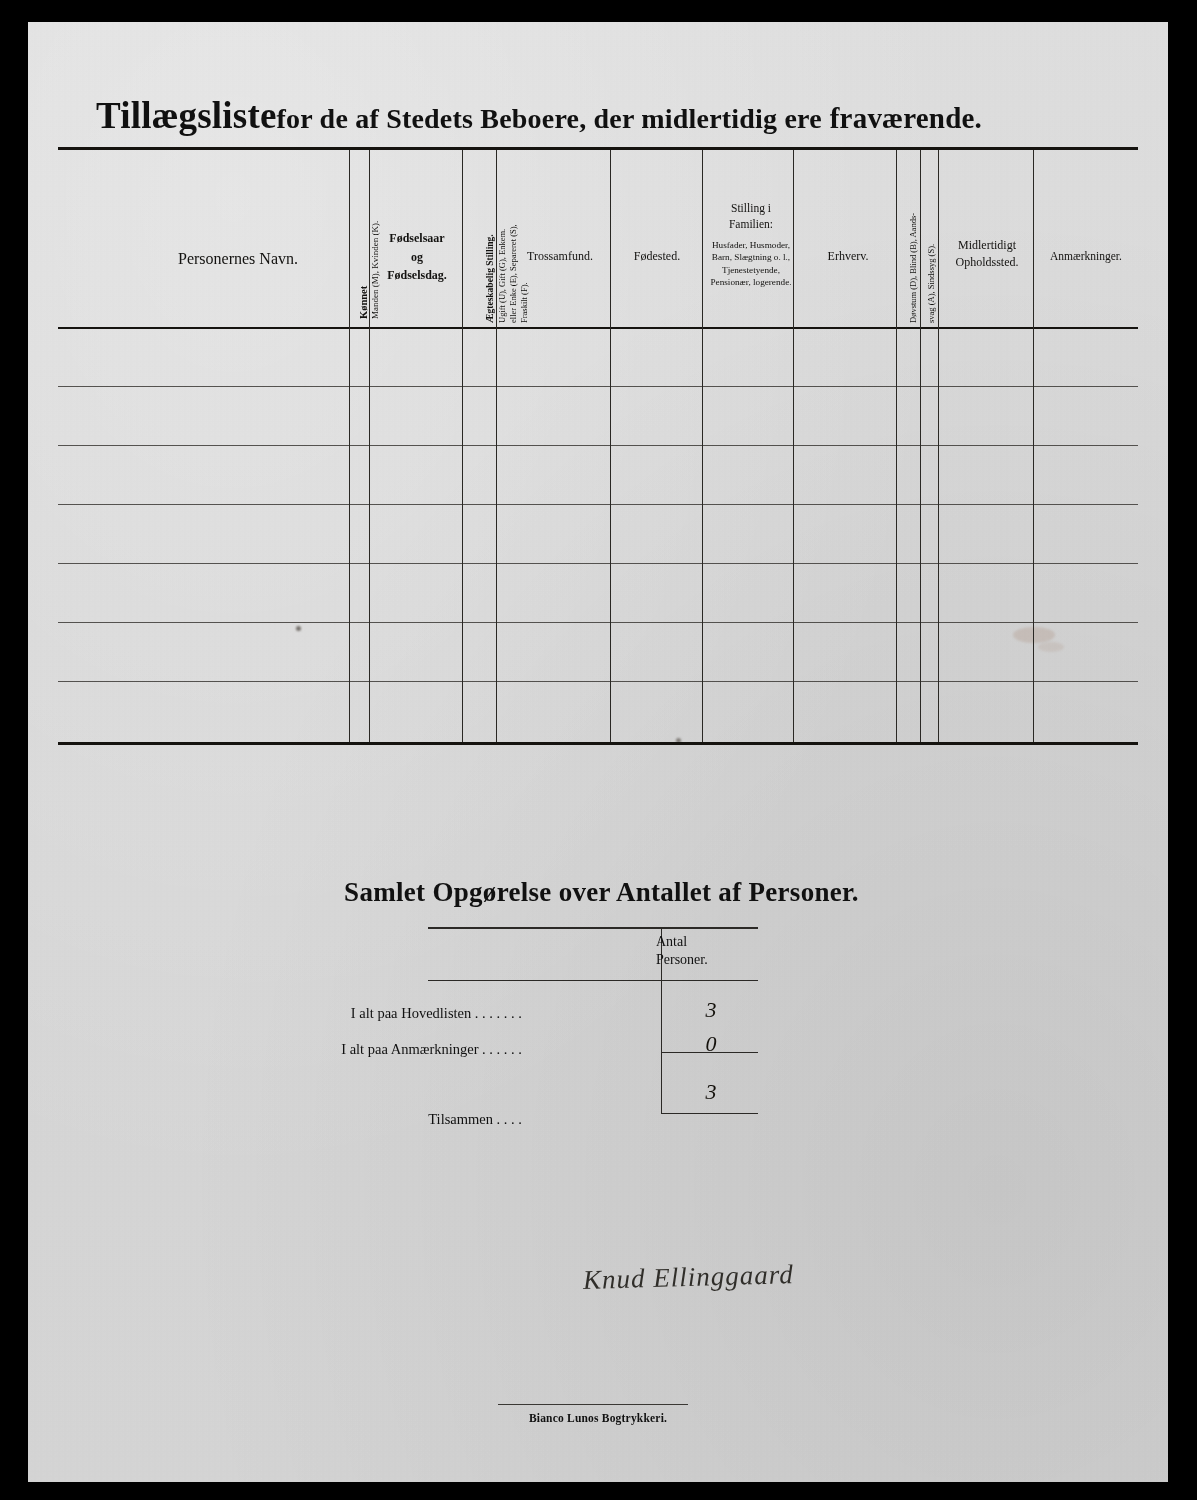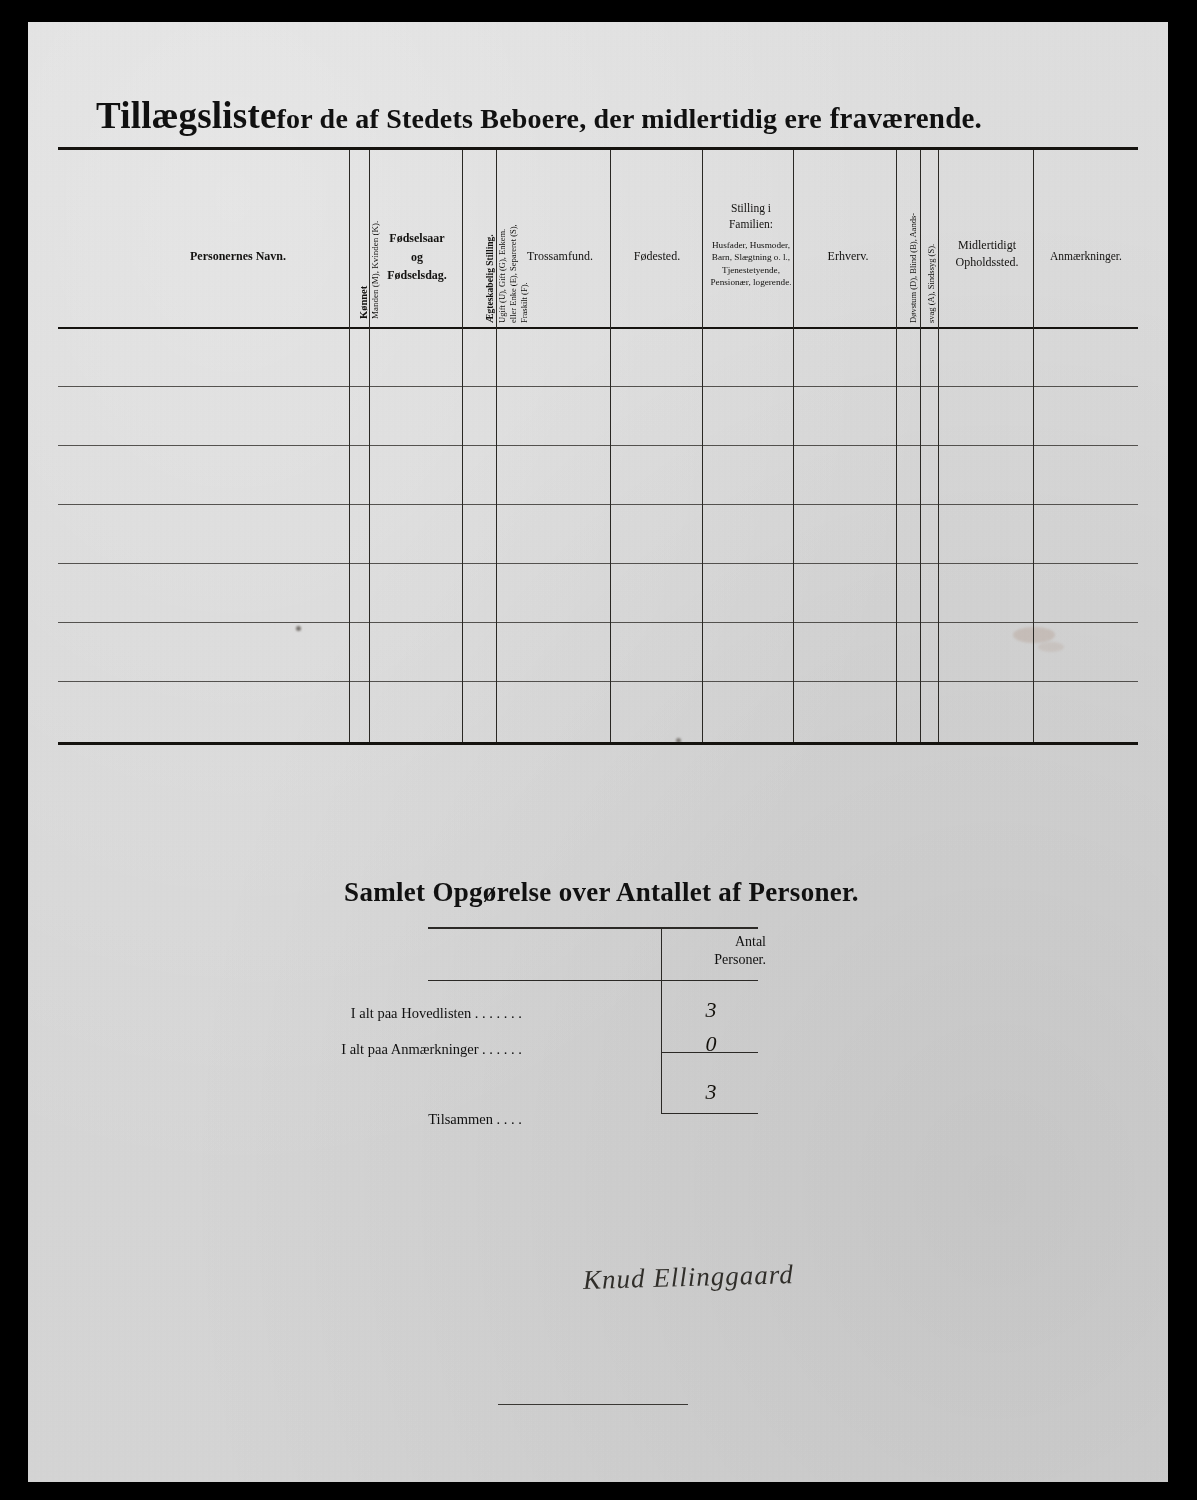--- a/index.html
+++ b/index.html
@@ -140,21 +140,21 @@
     font-family: "Liberation Serif", serif;
     font-size: 22px;
     font-style: italic;
     color: #15120d;
   }
   #sumbox .antal {
     position: absolute;
     left: 228px;
     top: 6px;
     width: 110px;
-    text-align: right;
+    text-align: left;
     font-size: 14px;
     line-height: 1.25;
   }
   #sumbox .hl {
     position: absolute;
     height: 1px;
     background: #2b2926;
   }
   #sumbox .vl {
     position: absolute;
@@ -243,21 +243,21 @@
       <div class="vline" style="left:404px;top:3px;height:592px;"></div>
       <div class="vline" style="left:438px;top:3px;height:592px;"></div>
       <div class="vline" style="left:552px;top:3px;height:592px;"></div>
       <div class="vline" style="left:644px;top:3px;height:592px;"></div>
       <div class="vline" style="left:735px;top:3px;height:592px;"></div>
       <div class="vline" style="left:838px;top:3px;height:592px;"></div>
       <div class="vline" style="left:862px;top:3px;height:592px;"></div>
       <div class="vline" style="left:880px;top:3px;height:592px;"></div>
       <div class="vline" style="left:975px;top:3px;height:592px;"></div>
 
-      <div class="colhead" style="left:80px;top:102px;width:200px;font-size:12px;font-weight:bold;">Personernes Navn.</div>
+      <div class="colhead" style="left:80px;top:102px;width:200px;font-size:16px;font-weight:normal;">Personernes Navn.</div>
 
       <div class="colhead vert" style="left:300px;top:172px;width:170px;">
         <span style="font-weight:bold;">Kønnet</span>
       </div>
       <div class="colhead vert" style="left:312px;top:172px;width:175px;font-size:9px;">Manden (M), Kvinden (K).</div>
 
       <div class="colhead" style="left:316px;top:82px;width:86px;font-size:12px;line-height:1.55;font-weight:bold;text-align:center;">Fødselsaar<br>og<br>Fødselsdag.</div>
 
       <div class="colhead vert" style="left:427px;top:176px;width:178px;font-weight:bold;font-size:9.5px;">Ægteskabelig Stilling.</div>
       <div class="colhead vert" style="left:439px;top:176px;width:180px;font-size:8.5px;">Ugift (U), Gift (G), Enkem.</div>
@@ -302,16 +302,17 @@
       <div class="slabel" style="top:114px;">I alt paa Anmærkninger . . . . . .</div>
       <div class="sval" style="top:104px;">0</div>
 
       <div class="slabel" style="top:160px;margin-top:24px;">Tilsammen . . . .</div>
       <div class="sval" style="top:152px;">3</div>
     </div>
 
     <div id="signature">Knud Ellinggaard</div>
 
     <div id="printer-rule"></div>
+    <div id="printer">Bianco Lunos Bogtrykkeri.</div>
 
     <div class="grain"></div>
   </div>
 </div>
 
 </body></html>

